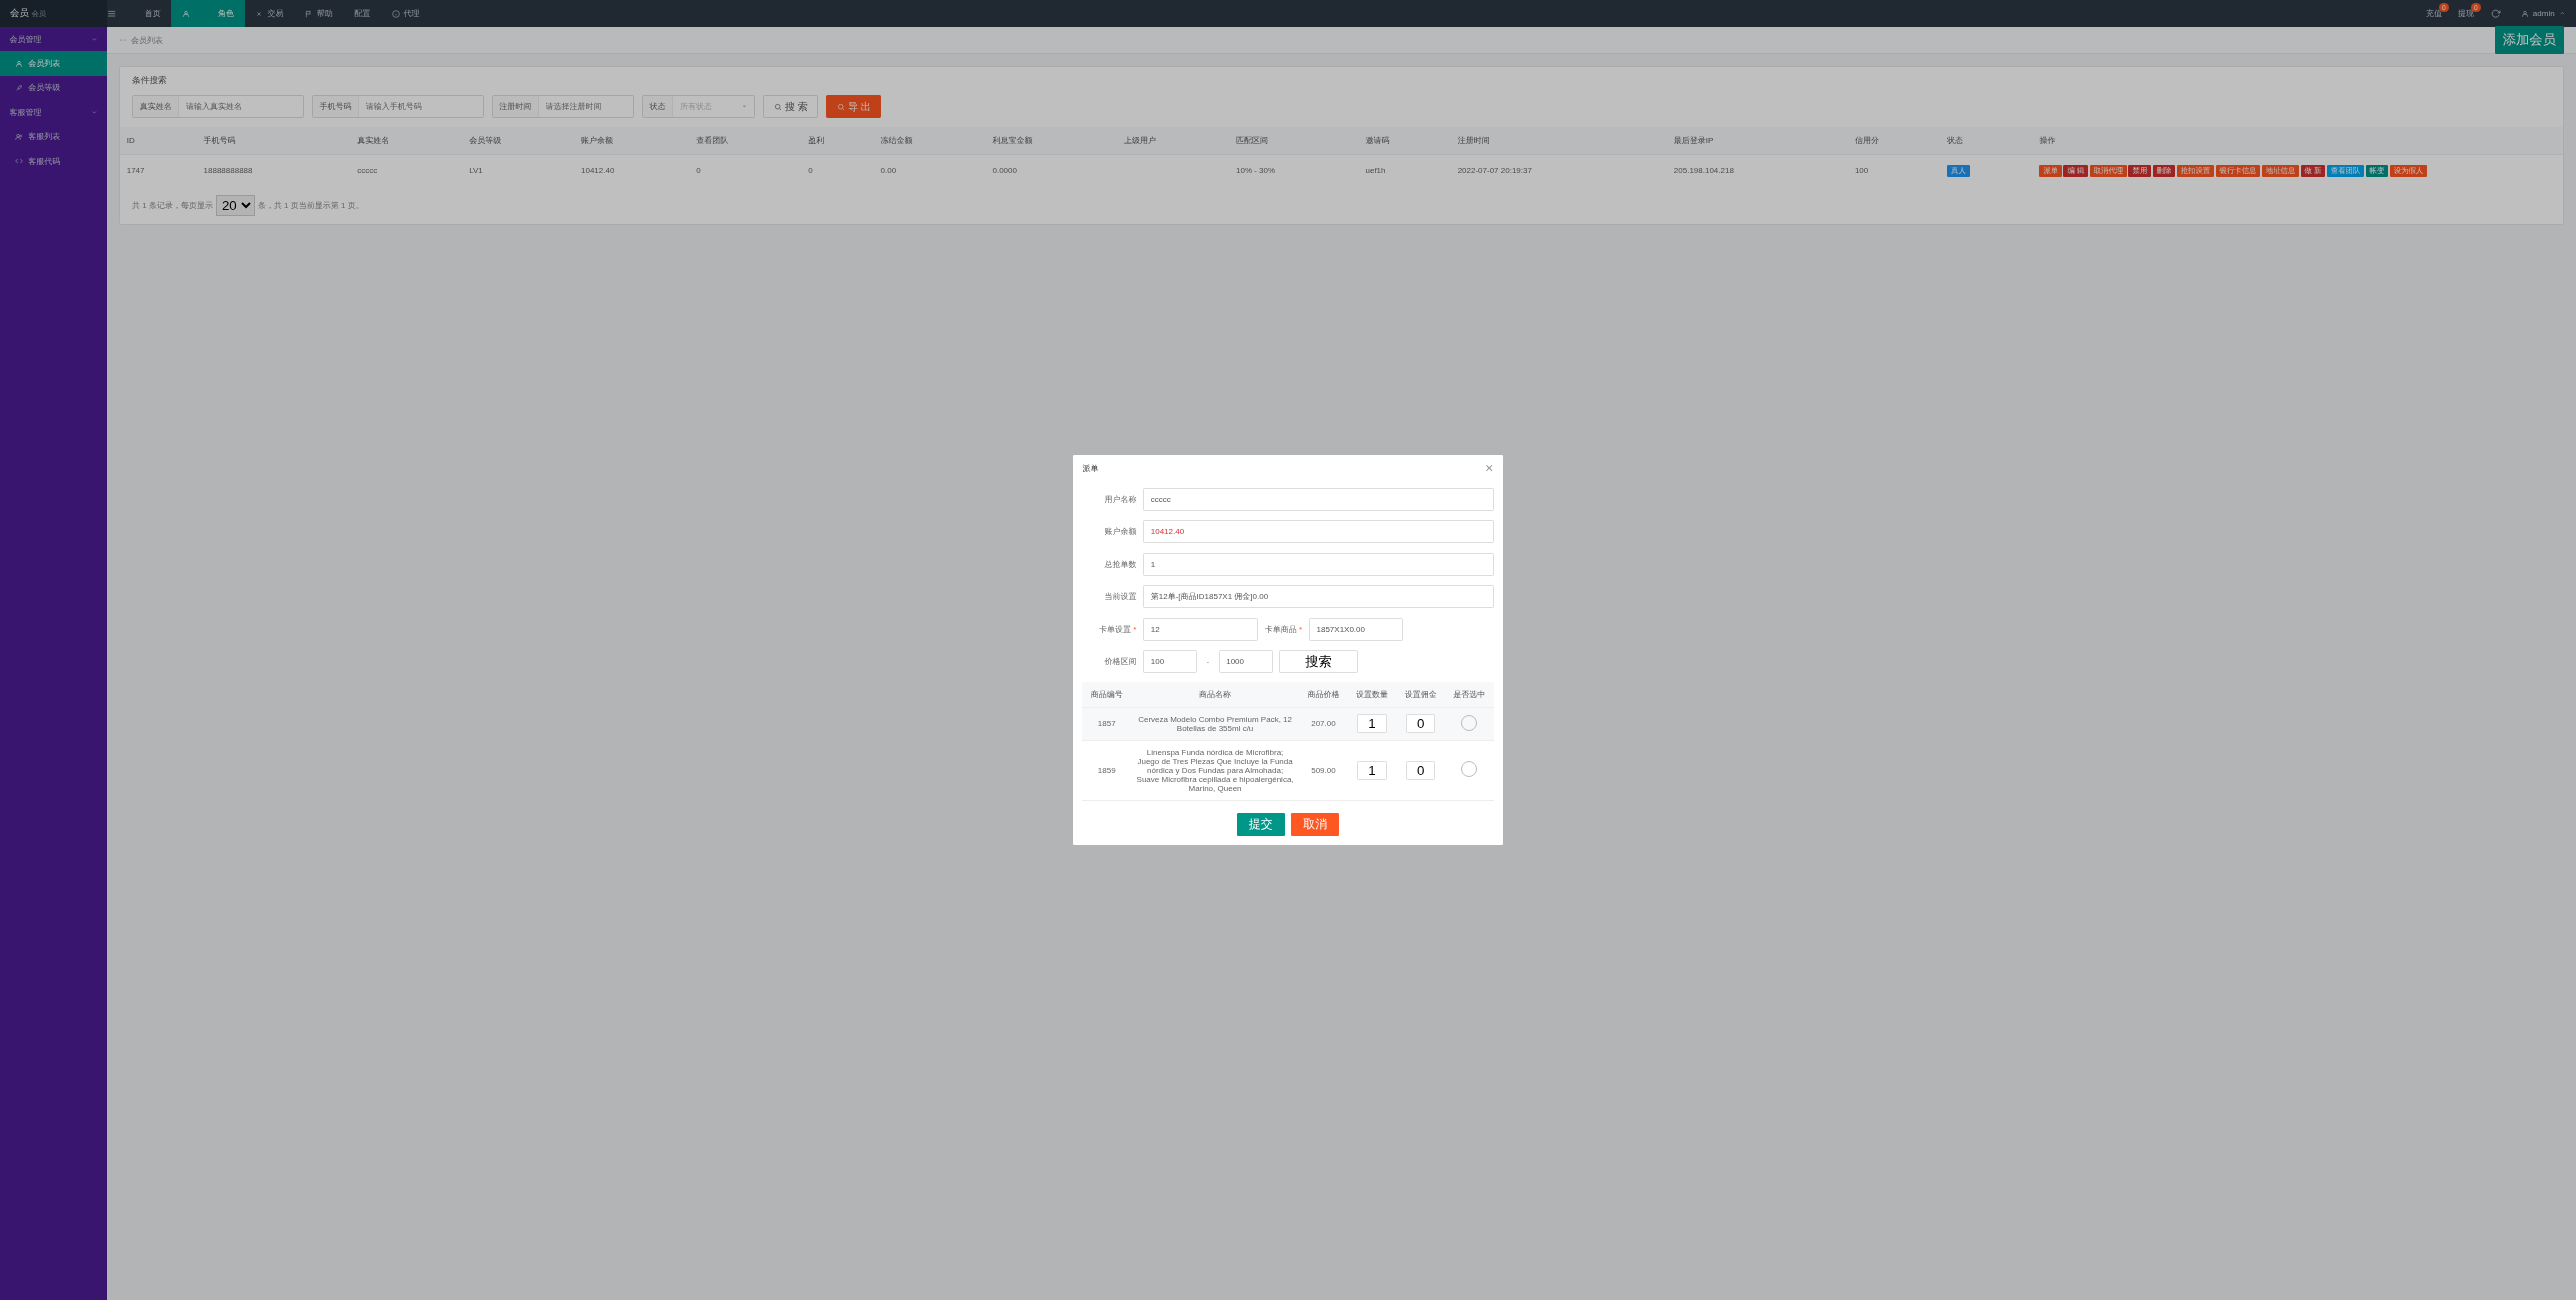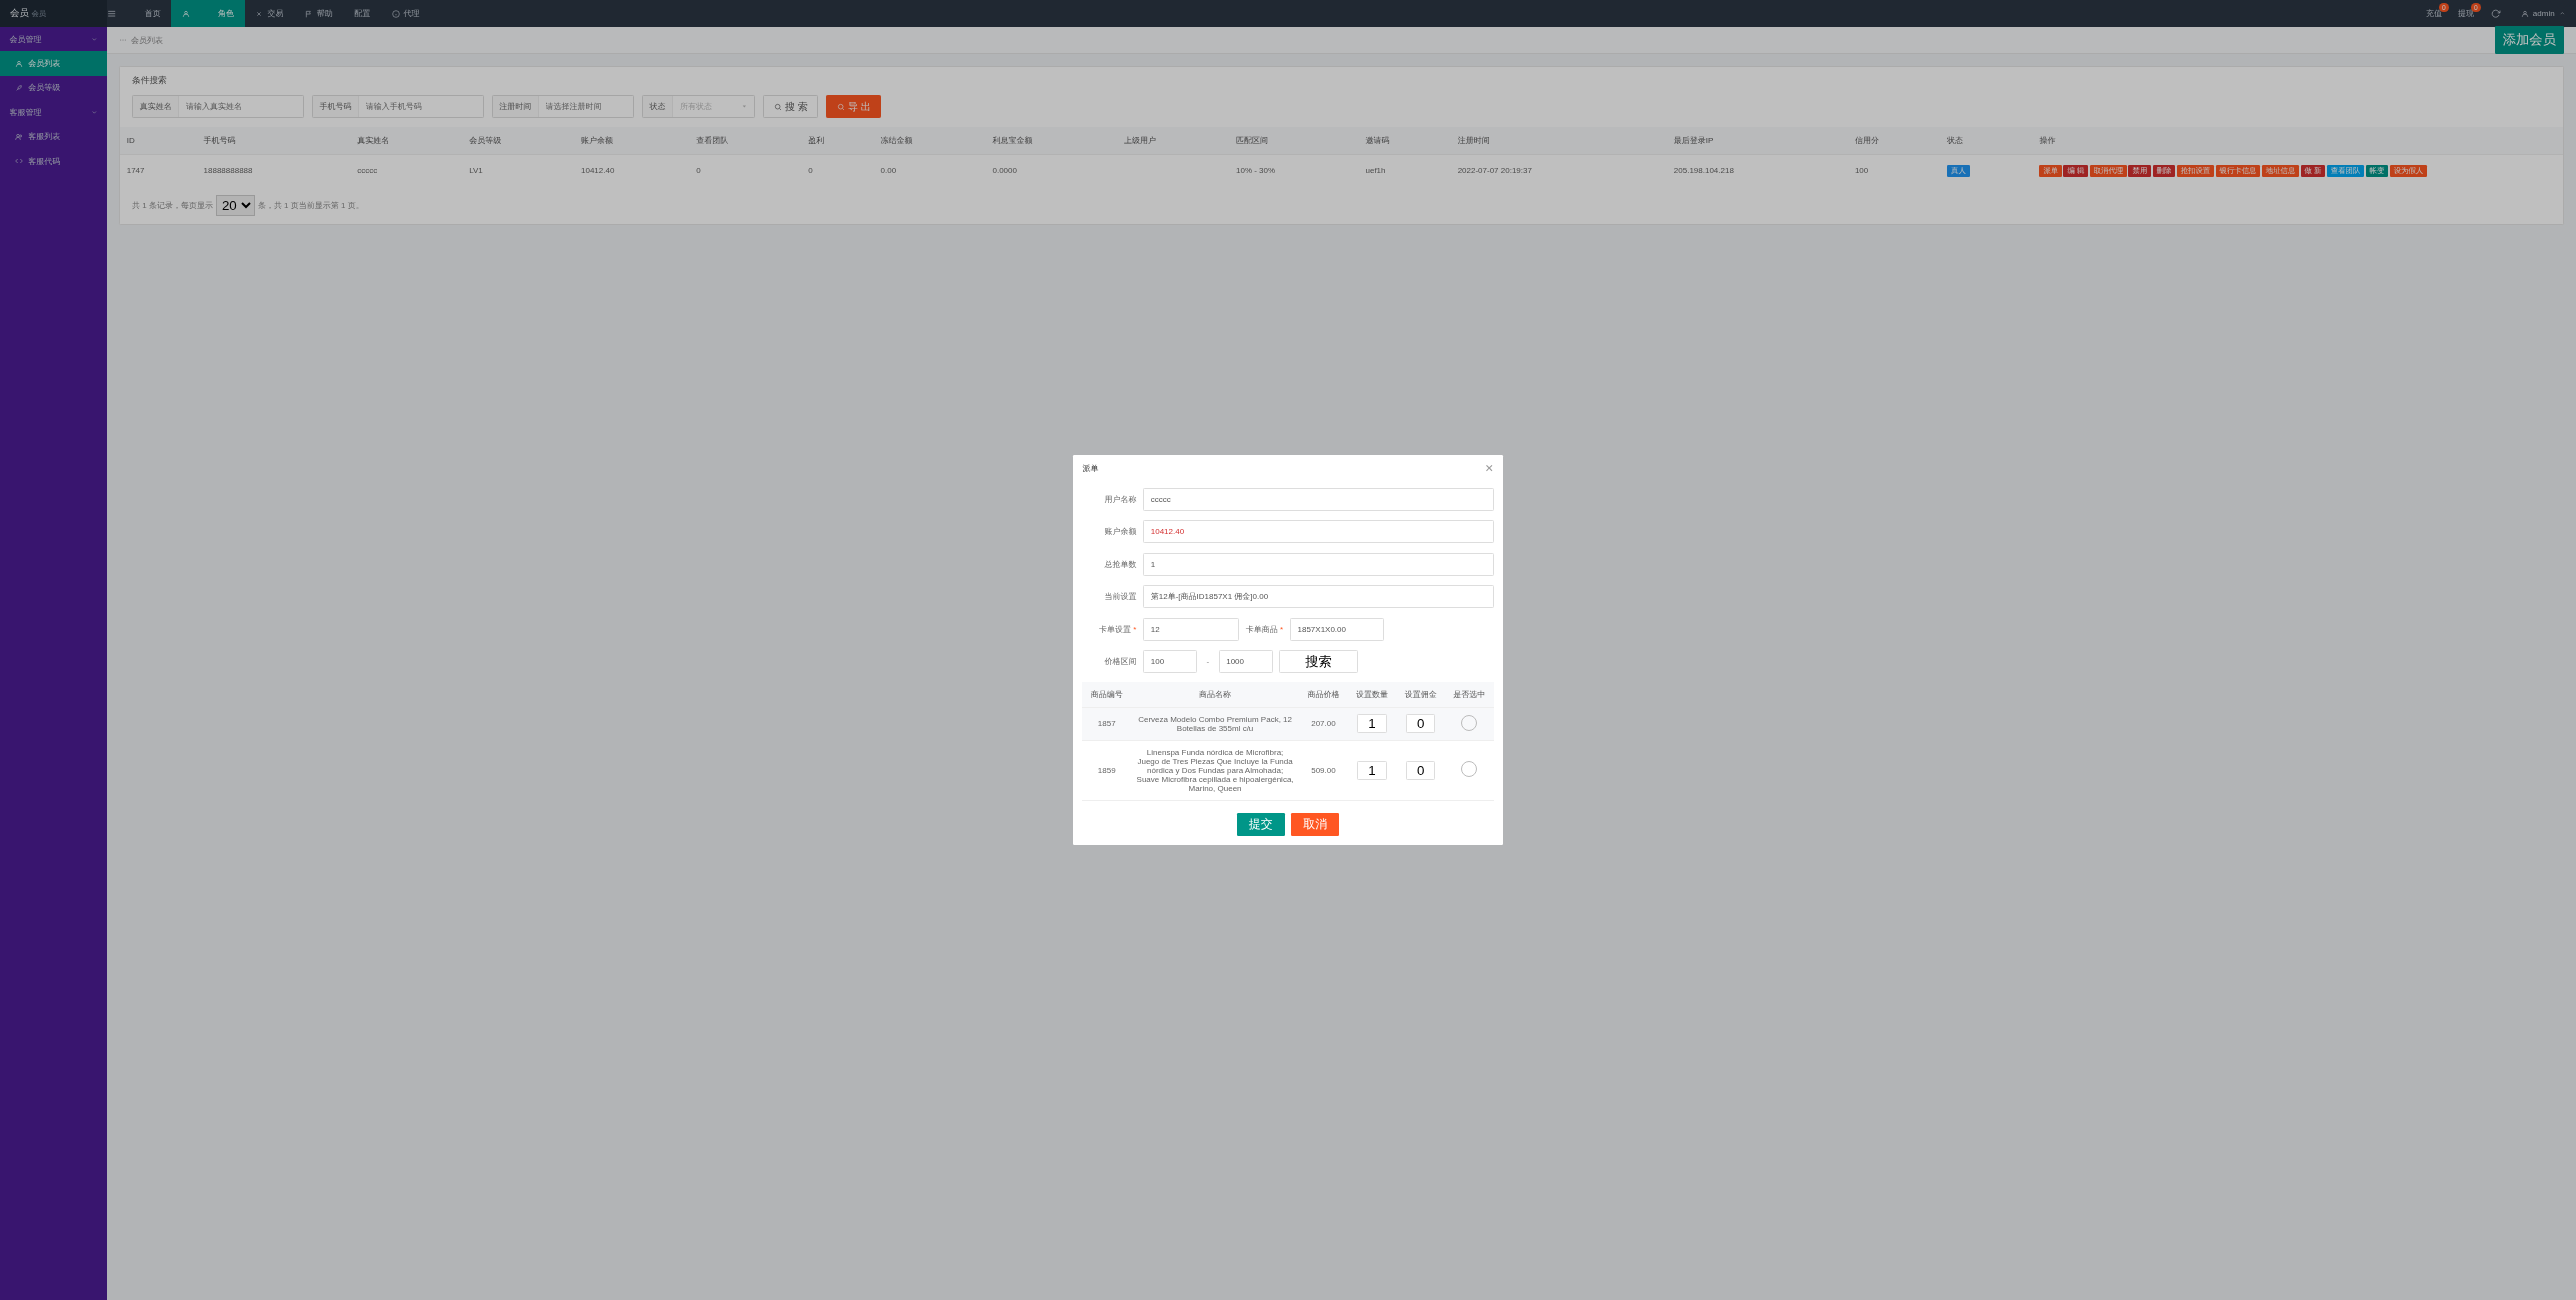--- a/index.html
+++ b/index.html
@@ -335,21 +335,21 @@
     <div class="form-row">
       <div class="form-label">总抢单数</div>
       <input class="form-input readonly" value="1" style="">
     </div>
     <div class="form-row">
       <div class="form-label">当前设置</div>
       <input class="form-input readonly" value="第12单-[商品ID1857X1 佣金]0.00" style="">
     </div>
     <div class="form-row">
       <div class="form-label"><span>卡单设置</span> <span class="req">*</span></div>
-      <input class="form-input" style="flex: 0 0 auto; width: 96px;" value="12">
+      <input class="form-input" style="flex: 0 0 auto; width: 115px;" value="12">
       <div class="form-label" style="width:auto"><span>卡单商品</span> <span class="req">*</span></div>
       <input class="form-input" style="flex: 0 0 auto; width: 94px;" value="1857X1X0.00">
     </div>
     <div class="form-row range-row">
       <div class="form-label">价格区间</div>
       <input class="form-input" value="100" style="">
       <span class="range-sep">-</span>
       <input class="form-input" value="1000" style="">
       <button class="search-small-btn">搜索</button>
     </div>

